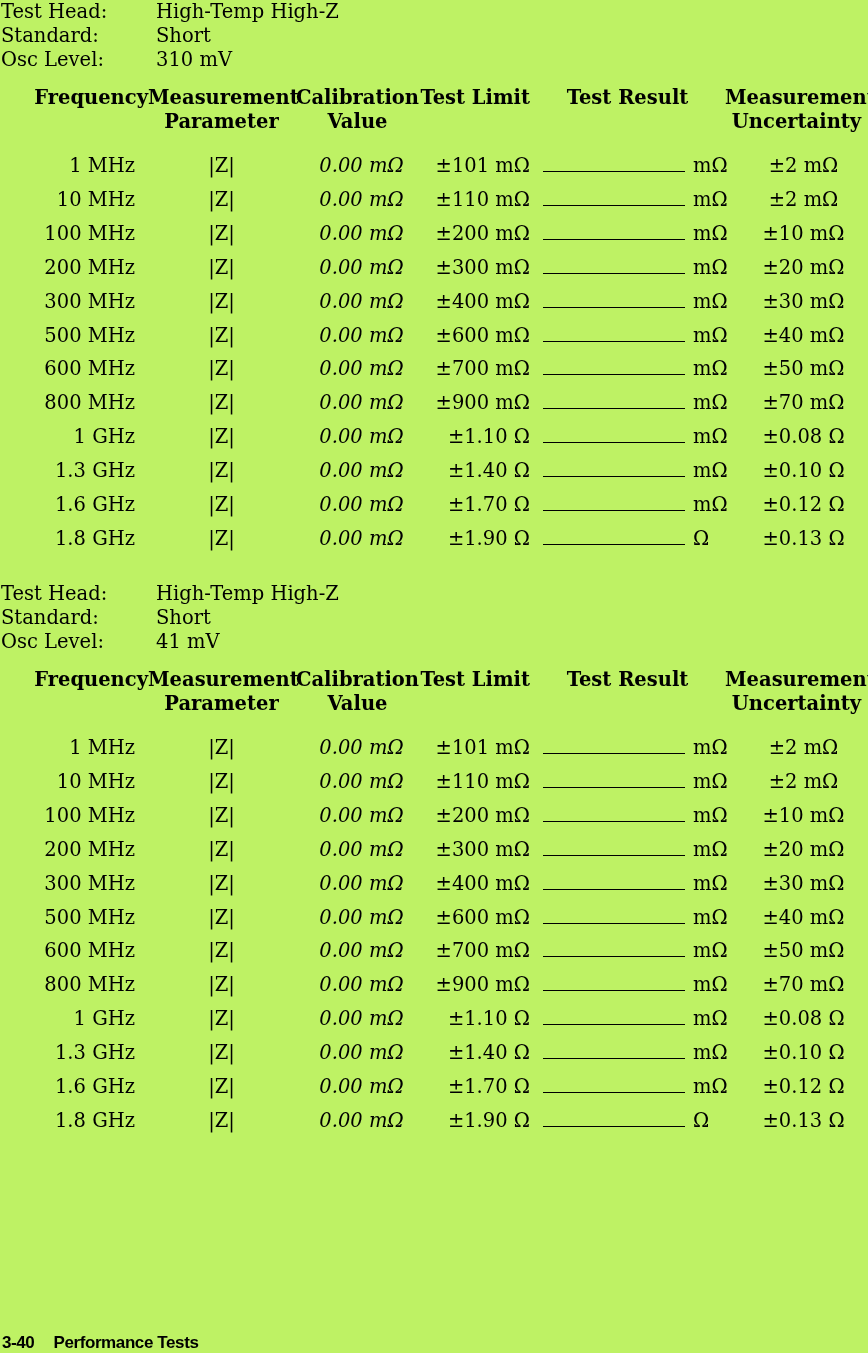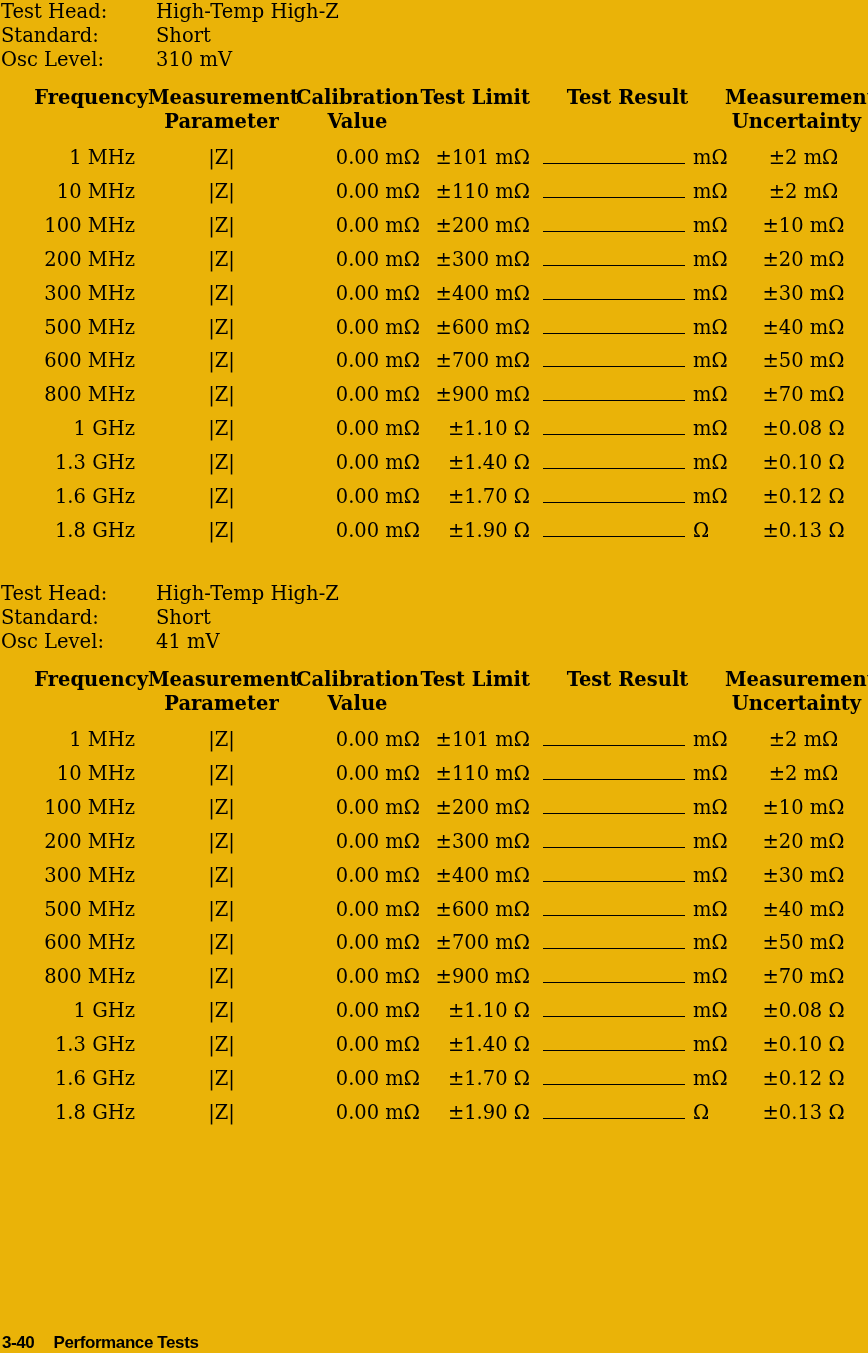--- a/index.html
+++ b/index.html
@@ -1,21 +1,21 @@
 <!DOCTYPE html>
 <html><head>
 <meta charset="utf-8">
 <style>
   * { margin: 0; padding: 0; box-sizing: border-box; }
   html, body { background: #ffffff; }
   .page {
     position: relative;
     width: 868px;
     height: 1353px;
-    background: #eab308;
+    background: #bef264;
     color: #000000;
     font-family: "DejaVu Serif", serif;
     overflow: hidden;
   }
   .section { position: absolute; left: 0; width: 868px; }
   .section-0 { top: 0; }
   .section-1 { top: 582px; }
 
   .info-block { position: absolute; left: 0; top: 0; width: 868px; }
   .info-line { height: 24px; line-height: 24px; font-size: 19.5px; position: relative; }
@@ -27,26 +27,26 @@
   .t-header-row, .t-row {
     display: grid;
     grid-template-columns: 148px 147px 125px 110px 195px 143px;
     width: 763px;
   }
   .t-header-row { font-weight: bold; font-size: 19.5px; line-height: 24px; height: 55px; align-items: start; }
   .t-header-row .hcell { text-align: center; }
   .t-header-row .hcell.h-freq { text-align: right; }
   .t-header-row .hcell.h-limit { text-align: right; }
 
-  .t-rows { margin-top: 0; }
+  .t-rows { margin-top: 8px; }
   .t-row { height: 33.83px; align-items: center; font-size: 19.5px; }
   .cell { white-space: nowrap; }
   .c-freq { text-align: right; padding-right: 13px; }
   .c-param { text-align: center; }
-  .c-cal { text-align: right; padding-left: 8px; }
+  .c-cal { text-align: center; padding-left: 8px; font-style: italic; }
   .c-limit { text-align: right; }
   .c-result { text-align: left; padding-left: 13px; }
   .c-unc { text-align: center; padding-left: 14px; }
 
   .blank-line {
     display: inline-block;
     width: 142px;
     height: 14px;
     border-bottom: 1.5px solid #000000;
     vertical-align: baseline;

